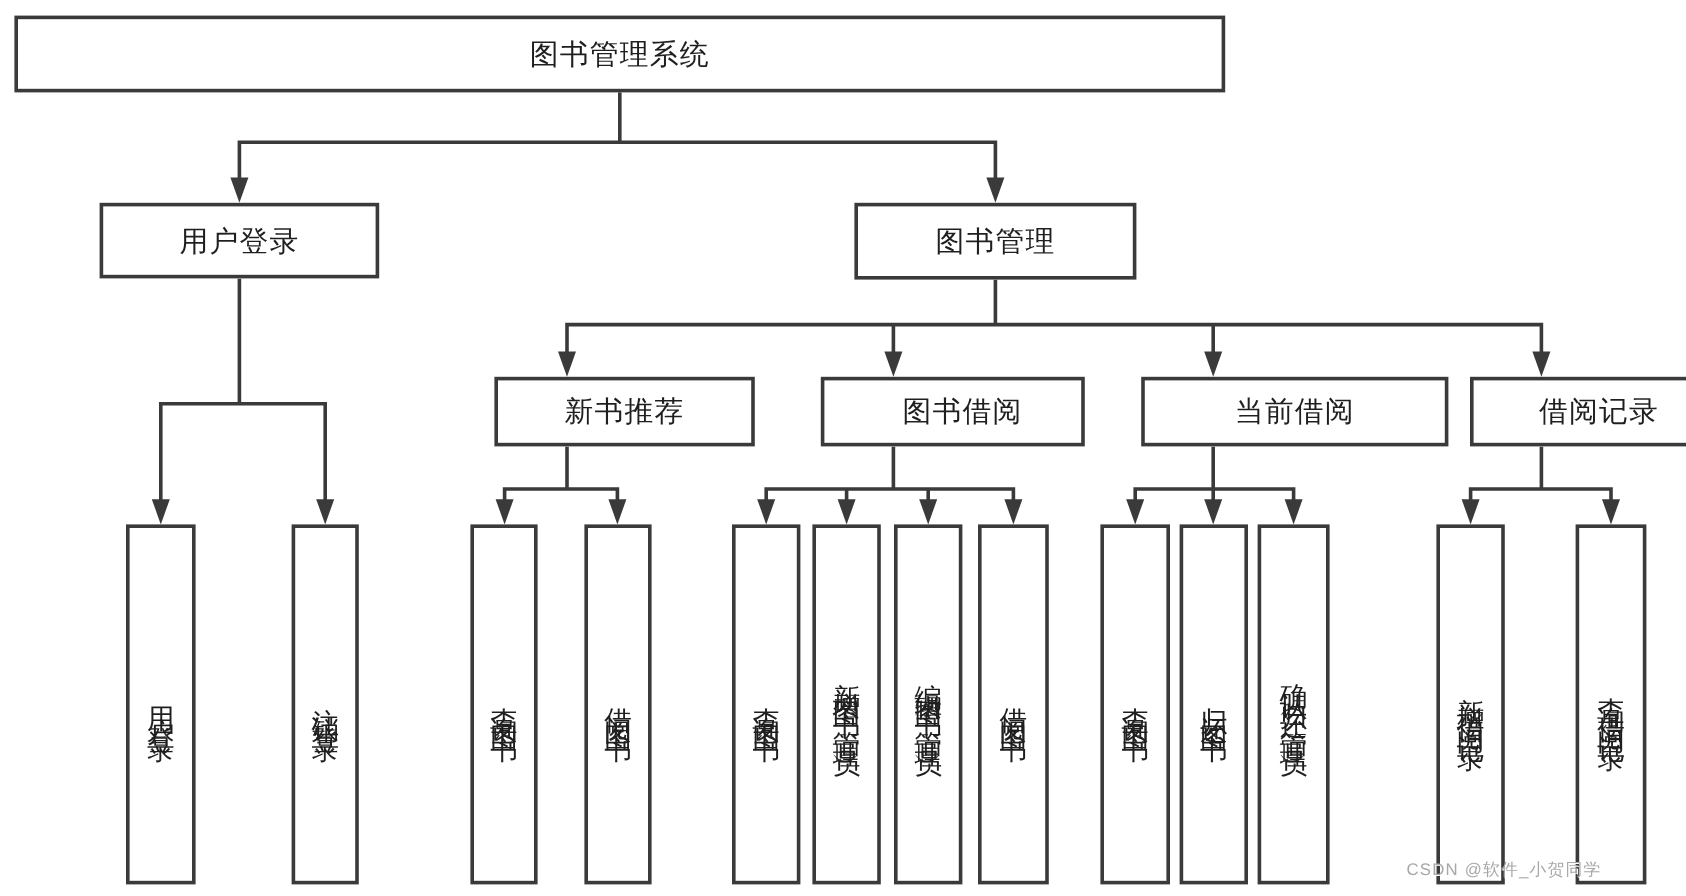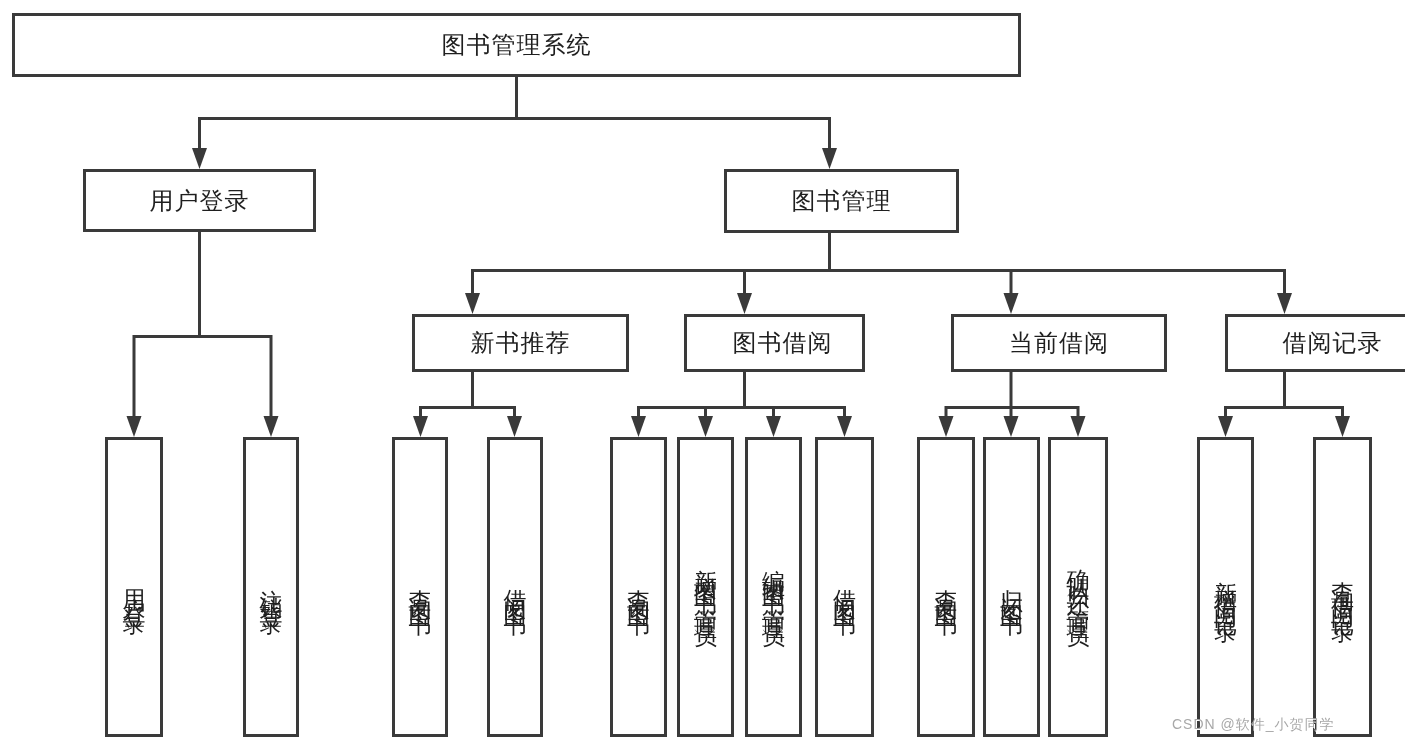--- a/index.html
+++ b/index.html
@@ -57,25 +57,25 @@
     text-orientation: mixed;
     font-size: 23px;
     letter-spacing: 8px;
     line-height: 1;
     white-space: nowrap;
     color: #1f1f1f;
   }
   
   .root-box   { left: 12px;   top: 13px;  width: 1009px; height: 64px; }
   .l2-a       { left: 83px;   top: 169px; width: 233px;  height: 63px; }
-  .l2-b       { left: 712px;  top: 169px; width: 235px;  height: 64px; margin-left: 12px; }
+  .l2-b       { left: 712px;  top: 169px; width: 235px;  height: 64px; }
   .l3         { top: 314px; height: 58px; margin-left: 48px; }
   .l3-a { left: 364px;  width: 217px; }
-  .l3-b { left: 636px;  width: 181px; padding-left: 16px; }
-  .l3-c { left: 903px;  width: 216px; }
+  .l3-b { left: 636px;  width: 220px; padding-left: 16px; }
+  .l3-c { left: 903px;  width: 256px; }
   .l3-d { left: 1177px; width: 215px; }
   .g1-a { left: 105px;  width: 58px; }
   .g1-b { left: 243px;  width: 56px; }
   .g2-a { left: 392px;  width: 56px; }
   .g2-b { left: 487px;  width: 56px; }
   .g3-a { left: 610px;  width: 57px; }
   .g3-b { left: 677px;  width: 57px; }
   .g3-c { left: 745px;  width: 57px; }
   .g3-d { left: 815px;  width: 59px; }
   .g4-a { left: 917px;  width: 58px; }

